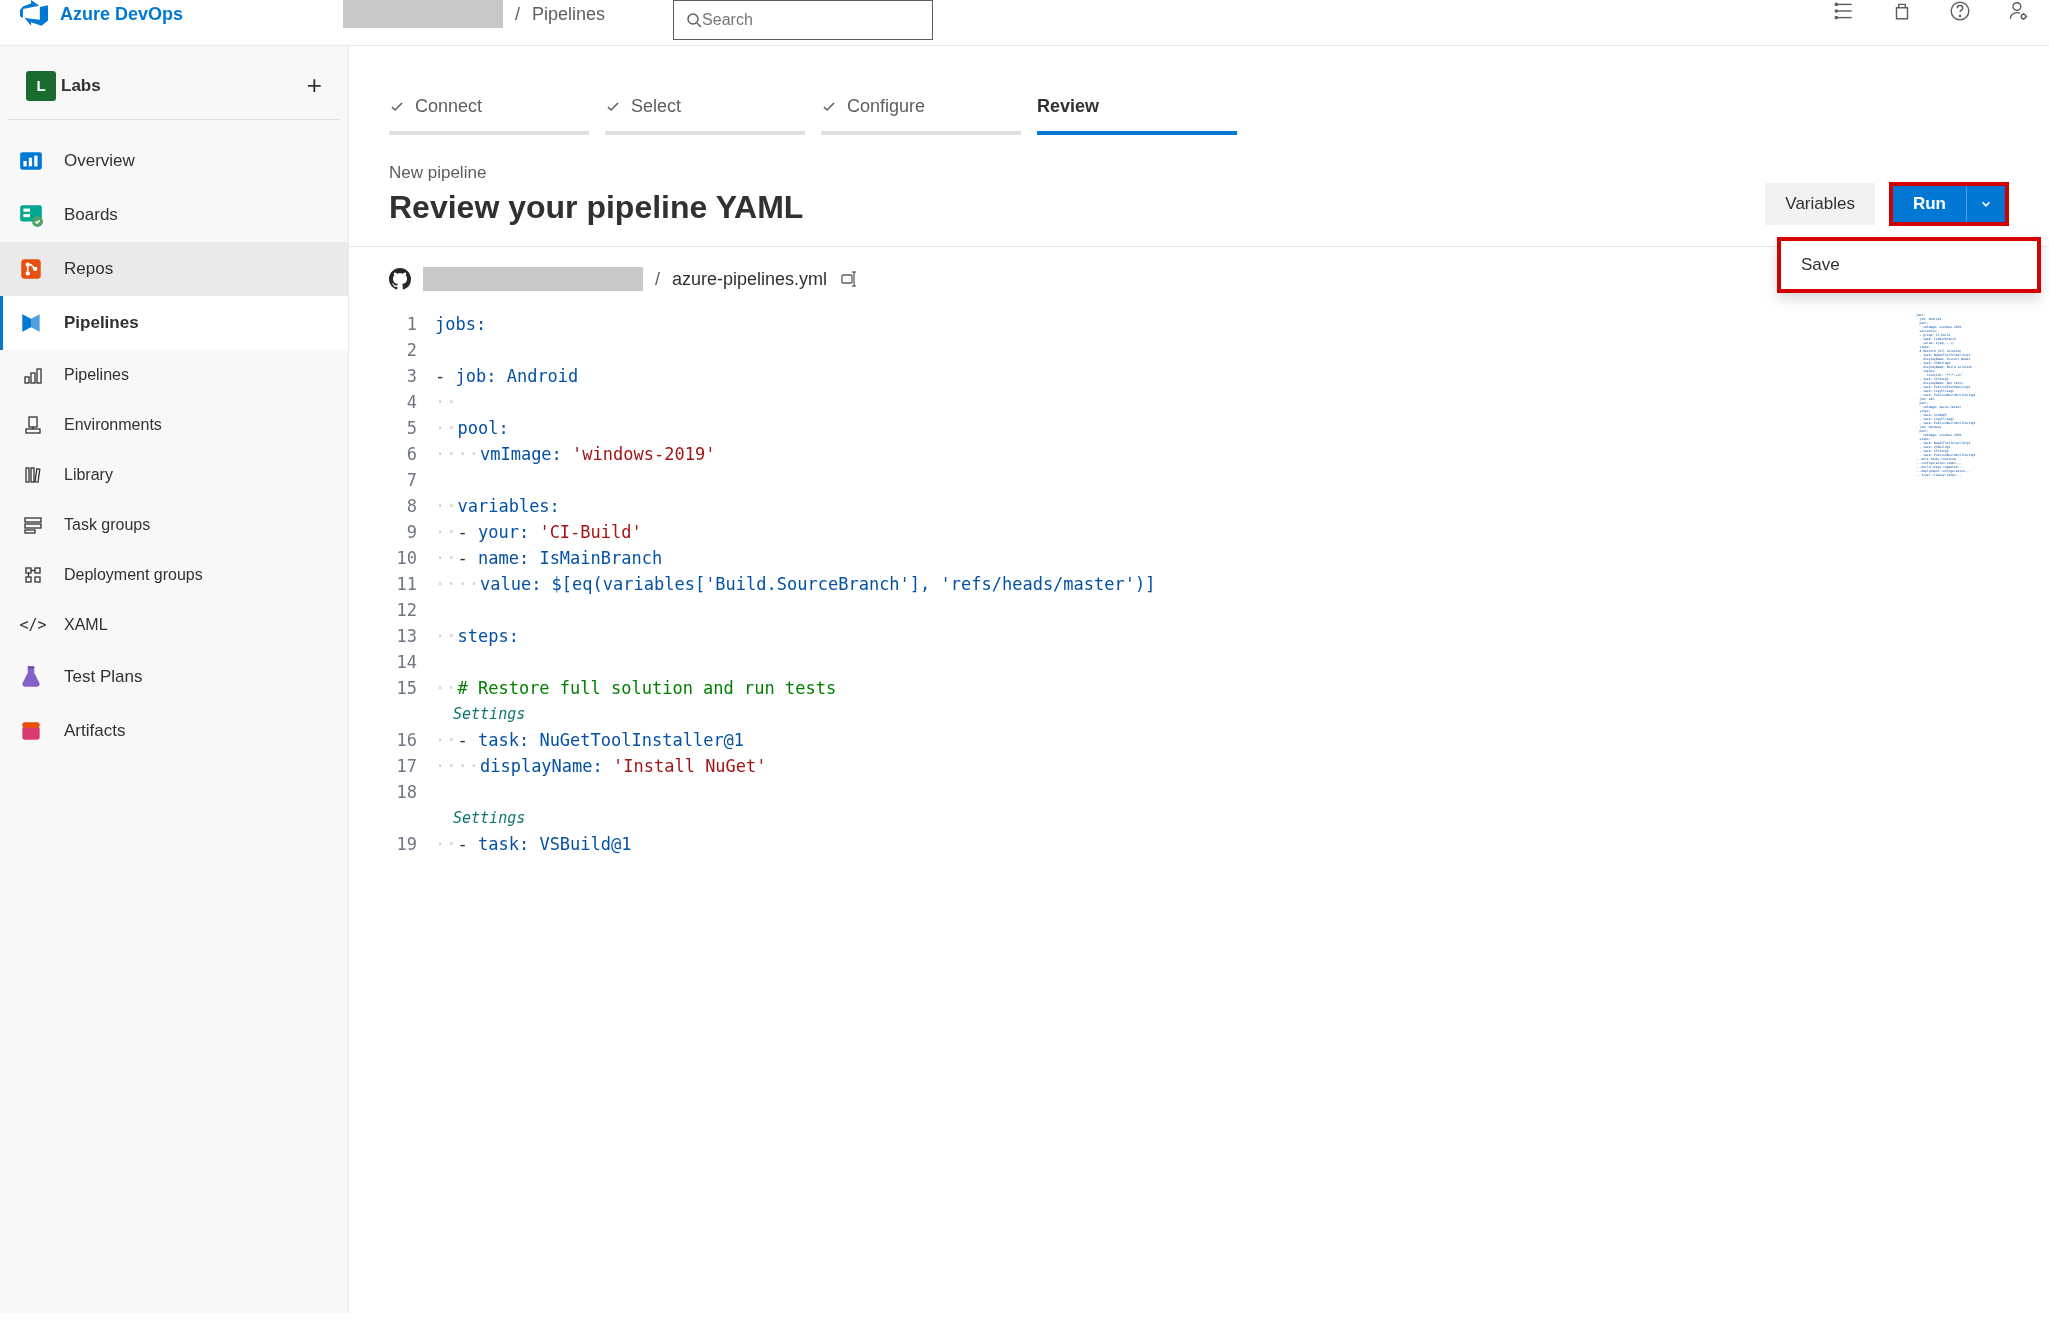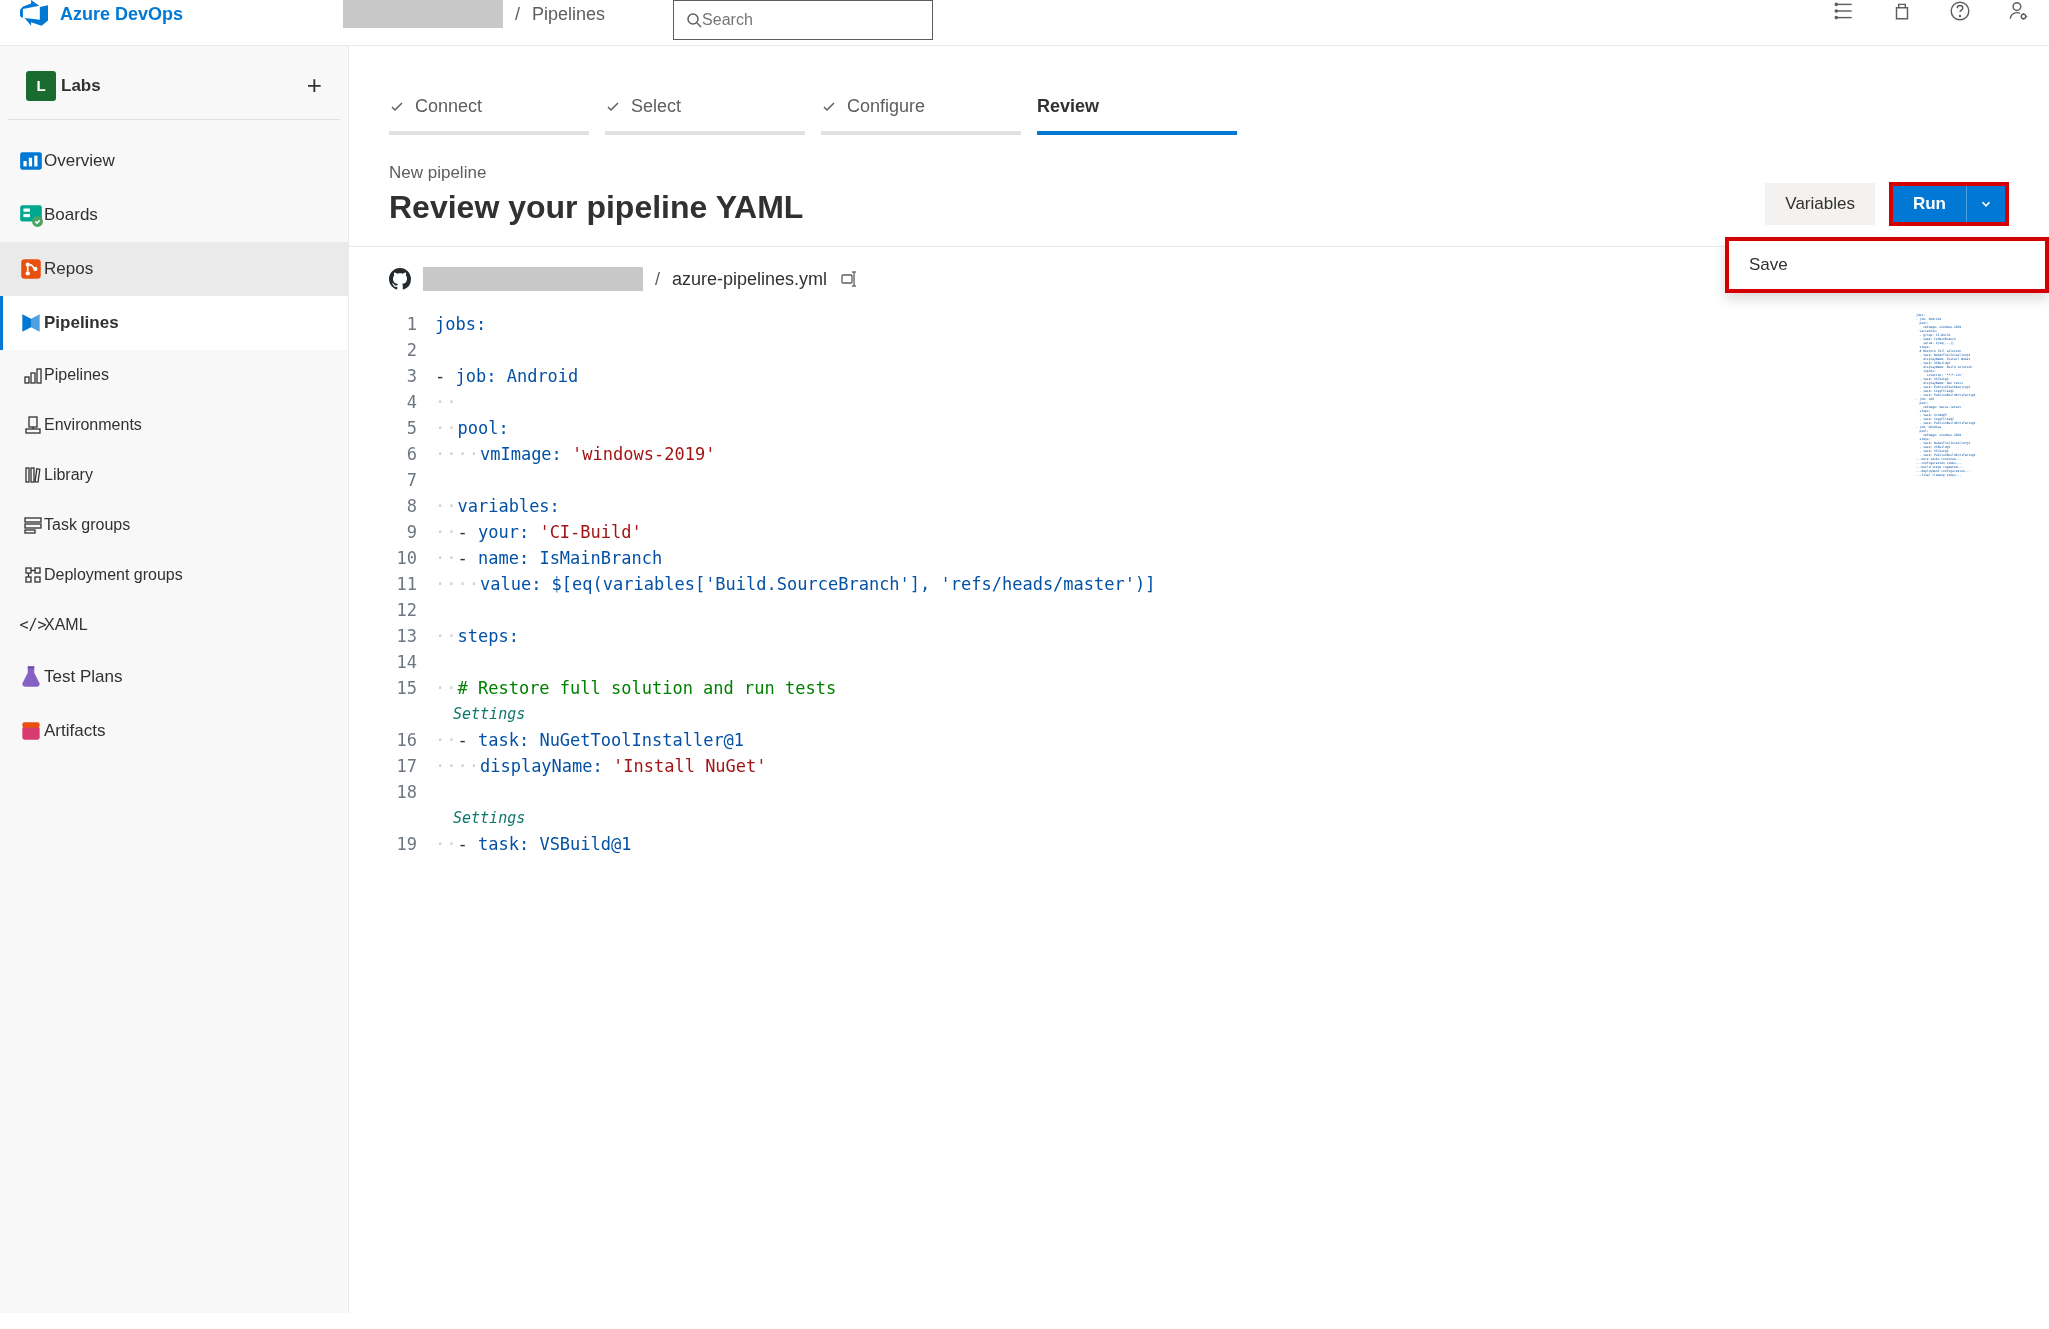--- a/index.html
+++ b/index.html
@@ -25,21 +25,21 @@
 .main { flex: 1; background: #fff; position: relative; overflow: hidden; }
 
 
 .project-header { display: flex; align-items: center; padding: 10px 18px 18px 18px; border-bottom: 1px solid #e1e1e1; margin: 0 8px; }
 .project-badge { width: 30px; height: 30px; background: #1a6b2f; color: #fff; display: flex; align-items: center; justify-content: center; font-weight: 600; font-size: 15px; border-radius: 3px; }
 .project-name { margin-left: 5px; font-weight: 600; font-size: 17px; color: #323130; }
 .project-add { margin-left: auto; font-size: 26px; color: #323130; cursor: pointer; font-weight: 300; }
 
 
 .nav-list { padding-top: 14px; }
-.nav-item { display: flex; align-items: center; padding: 14px 18px; gap: 0; cursor: pointer; font-size: 17px; color: #323130; }
+.nav-item { display: flex; align-items: center; padding: 14px 18px; gap: 20px; cursor: pointer; font-size: 17px; color: #323130; }
 .nav-item.active { background: #fff; border-left: 3px solid #0078d4; padding-left: 15px; font-weight: 600; }
 .nav-item.selected-parent { background: #eaeaea; }
 .nav-icon { width: 26px; height: 26px; display: flex; align-items: center; justify-content: center; }
 .sub-nav .nav-item { padding-left: 22px; font-size: 16px; }
 .sub-nav .nav-icon { width: 22px; height: 22px; }
 
 
 .wizard { display: flex; padding: 26px 40px 0 40px; gap: 16px; }
 .wizard-step { flex: 0 0 200px; margin-top: 24px; }
 .wizard-step-label { display: flex; align-items: center; gap: 10px; font-size: 18px; color: #605e5c; padding-bottom: 14px; }
@@ -53,21 +53,21 @@
 .page-title-block { }
 .page-subtitle { color: #605e5c; font-size: 17px; margin-bottom: 6px; }
 .page-title { font-size: 32px; font-weight: 700; color: #323130; }
 .page-actions { margin-left: auto; display: flex; gap: 14px; align-items: center; }
 .btn-variables { background: #f3f2f1; border: none; padding: 11px 20px; font-size: 17px; cursor: pointer; color: #323130; }
 .btn-run-group { display: flex; border: 4px solid #d40000; }
 .btn-run { background: #0078d4; color: #fff; border: none; padding: 8px 20px; font-size: 17px; font-weight: 600; cursor: pointer; }
 .btn-run-dd { background: #0078d4; color: #fff; border: none; border-left: 1px solid rgba(255,255,255,0.3); padding: 8px 12px; cursor: pointer; display: flex; align-items: center; }
 
 
-.dropdown-menu { position: absolute; top: 102px; right: 0px; width: 324px; background: #fff; border: 4px solid #d40000; box-shadow: 0 6px 12px rgba(0,0,0,0.15); z-index: 10; }
+.dropdown-menu { position: absolute; top: 102px; right: 8px; width: 264px; background: #fff; border: 4px solid #d40000; box-shadow: 0 6px 12px rgba(0,0,0,0.15); z-index: 10; }
 .dropdown-item { padding: 14px 20px; font-size: 17px; cursor: pointer; }
 
 
 .file-bar { padding: 20px 40px; display: flex; align-items: center; gap: 12px; }
 .gh-icon { width: 22px; height: 22px; }
 .file-placeholder { width: 220px; height: 24px; background: #c8c8c8; }
 .file-sep { color: #605e5c; font-size: 18px; }
 .file-name { font-size: 18px; color: #323130; }
 .rename-icon { width: 20px; height: 20px; color: #605e5c; cursor: pointer; }
 .show-assistant { margin-left: auto; display: flex; align-items: center; gap: 10px; font-size: 17px; cursor: pointer; }

